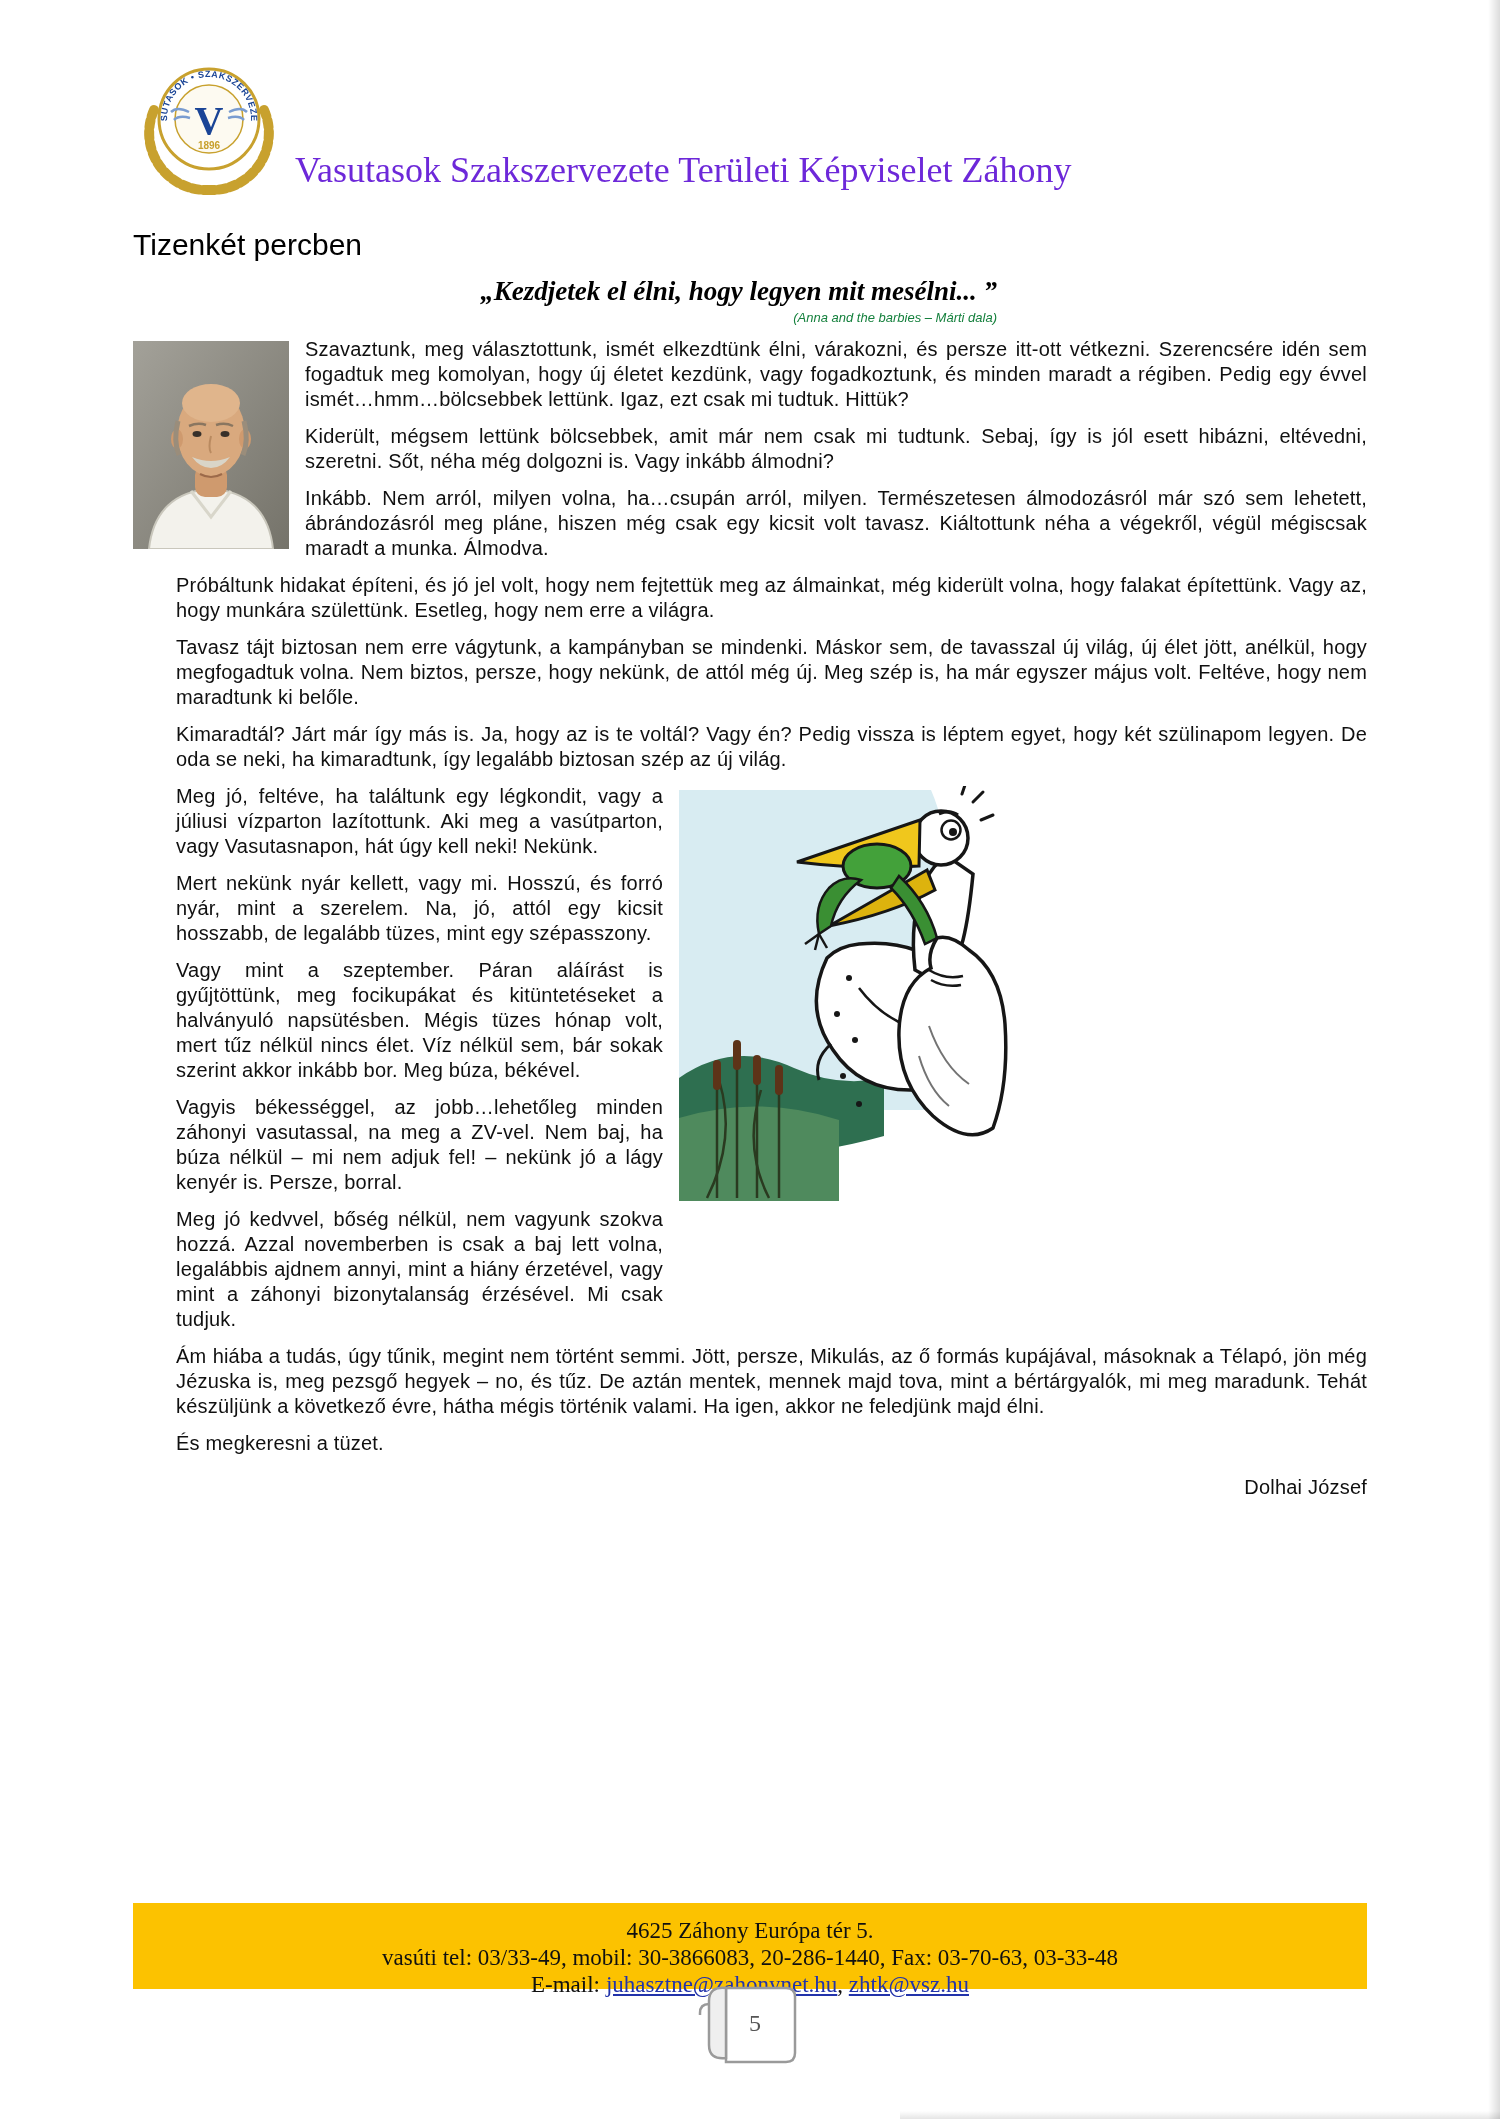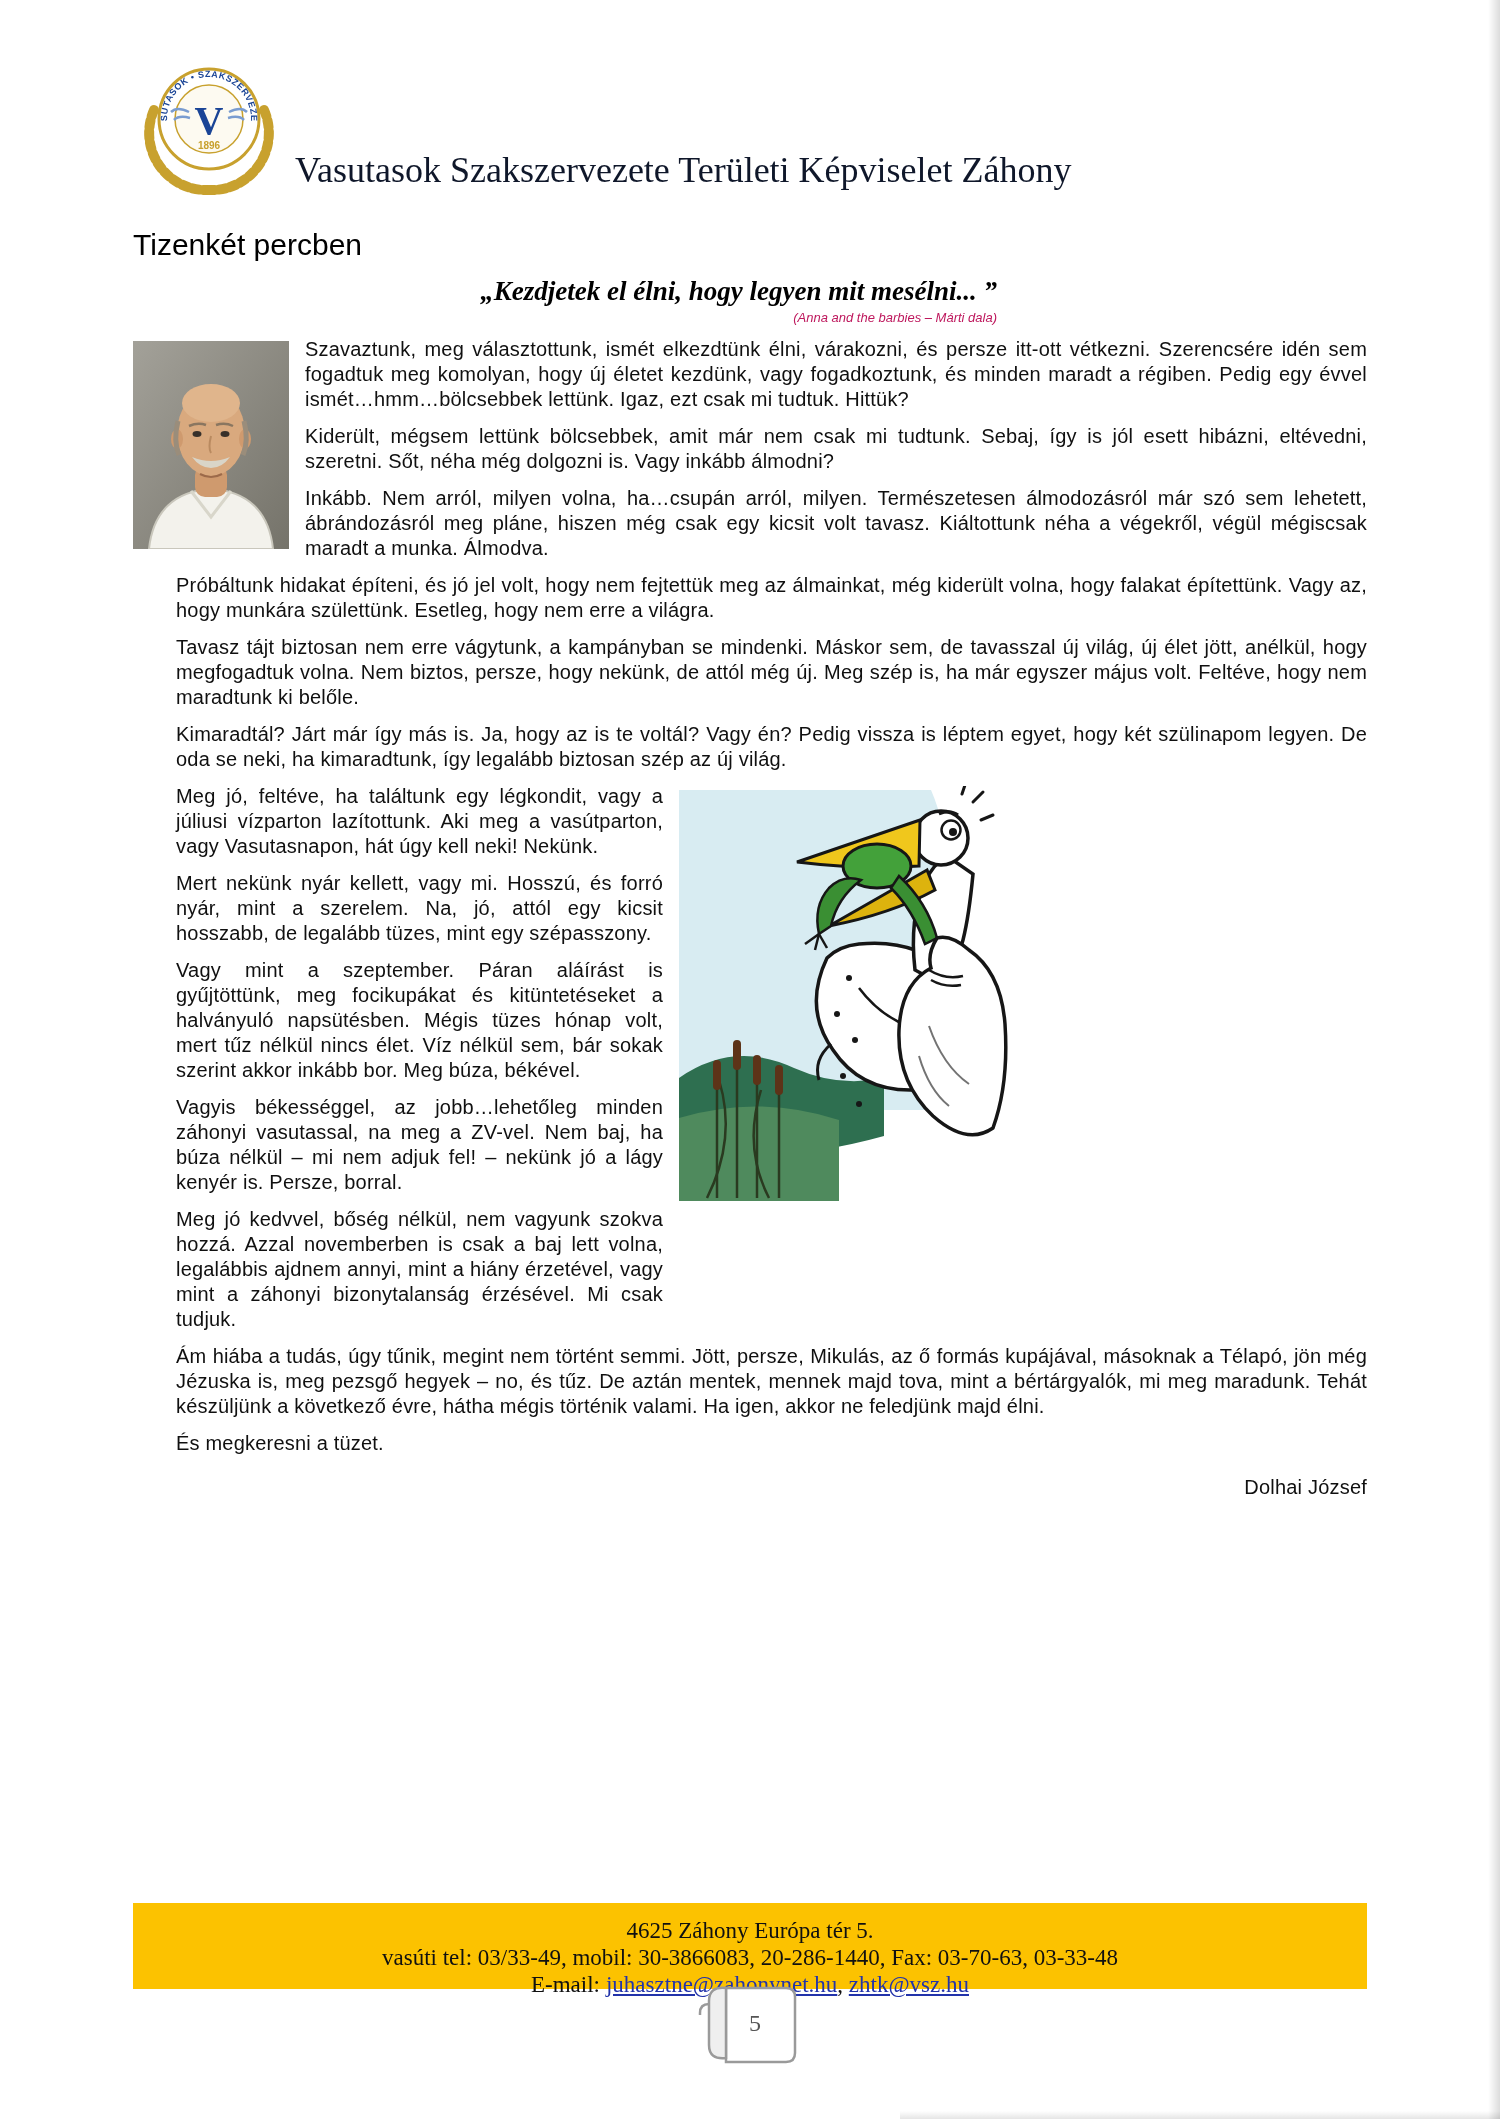--- a/index.html
+++ b/index.html
@@ -10,28 +10,28 @@
   }
   .page{position:absolute;inset:0;background:#fff;}
   .edge-shade{position:absolute;right:0;top:0;width:12px;height:100%;
     background:linear-gradient(to right,rgba(0,0,0,0),rgba(0,0,0,0.14));}
   .bottom-shade{position:absolute;right:0;bottom:0;width:40%;height:8px;
     background:linear-gradient(to bottom,rgba(0,0,0,0),rgba(0,0,0,0.10));}
 
   .header{display:flex;align-items:flex-end;padding:56px 133px 0 133px;}
   .logo-box{width:152px;height:142px;flex:0 0 auto;}
   .org-title{font-family:"Liberation Serif",serif;font-size:36px;line-height:1;
-    padding:0 0 10px 10px;color:#0f172a;white-space:nowrap;}
+    padding:0 0 10px 10px;color:#6d28d9;white-space:nowrap;}
 
   .doc-title{margin:30px 133px 0 133px;font-size:30px;font-weight:normal;color:#000;}
 
   .quote-block{margin:14px 503px 0 133px;text-align:right;}
   .quote{font-family:Liberation Serif, serif;font-style:italic;font-weight:bold;
     font-size:27px;color:#000000;}
-  .quote-attr{font-size:13px;font-style:italic;color:#be185d;margin-top:3px;}
+  .quote-attr{font-size:13px;font-style:italic;color:#15803d;margin-top:3px;}
 
   .article{margin:12px 133px 0 133px;font-size:20px;line-height:25px;
     letter-spacing:0.2px;text-align:justify;color:#101010;}
   .article p{margin:0 0 12px 0;padding-left:43px;}
   .photo-float{float:left;width:156px;height:208px;margin:4px 16px 6px 0;}
   .cartoon-float{float:right;width:688px;height:505px;margin:2px 0 6px 16px;position:relative;}
   .cartoon-float svg{position:absolute;left:0;top:0;}
   .signature{text-align:right;margin-top:19px;clear:right;font-size:20px;}
 
   .footer{position:absolute;left:133px;top:1903px;width:1234px;height:86px;

